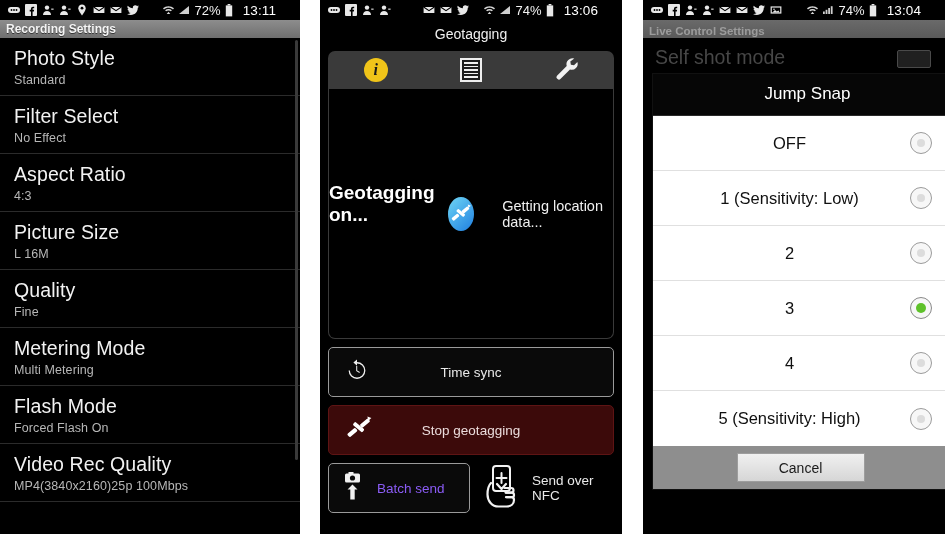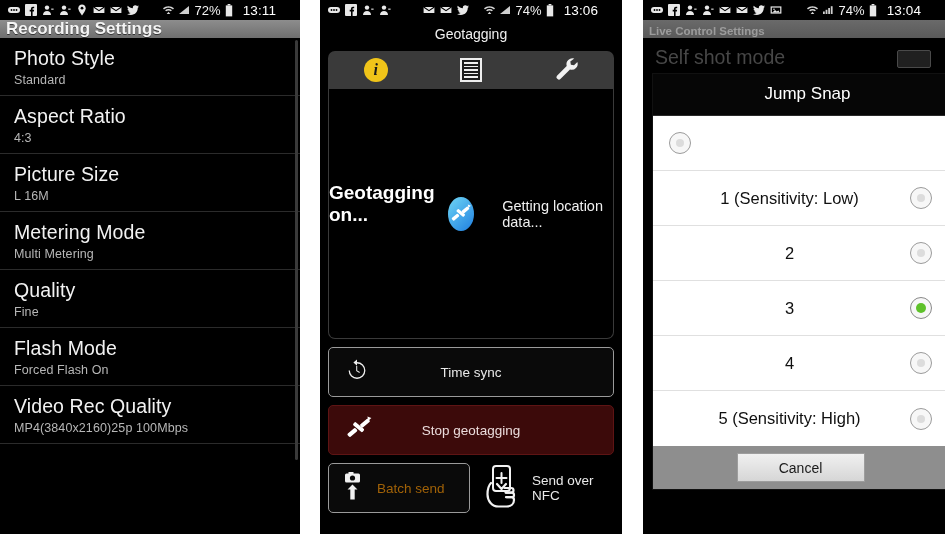--- a/index.html
+++ b/index.html
@@ -28,21 +28,21 @@
   .sb-spacer { flex:1 1 auto; }
   .sb-right { display:flex; align-items:center; gap:4px; flex:0 0 auto; }
   .sb-ic { width:12px; height:12px; display:inline-block; position:relative; }
   .sb-ic svg { display:block; }
   .sb-pct { font-size:13px; color:#f2f2f2; font-weight:400; }
   .sb-time { font-size:13.5px; color:#fff; margin-left:2px; }
 
   
   .title-bar {
     height:18px; background:linear-gradient(#8d8d8d,#6f6f6f);
-    color:#f4f4f4; font-size:17px; font-weight:bold;
+    color:#f4f4f4; font-size:12px; font-weight:bold;
     display:flex; align-items:center; padding-left:6px;
     text-shadow:0 1px 0 rgba(0,0,0,.55);
   }
   .list1 { background:#000; }
   .row1 {
     border-bottom:1px solid #2b2b2b; padding:9px 0 8px 14px;
   }
   .row1 .t { color:#f2f2f2; font-size:19.5px; font-weight:400; letter-spacing:.1px; }
   .row1 .s { color:#b7b7b7; font-size:12.5px; margin-top:3px; letter-spacing:.1px; }
   .scrollbar1 {
@@ -89,21 +89,21 @@
     position:relative; color:#e9e9e9; font-size:13.5px;
   }
   .btn .lbl { flex:1; text-align:center; }
   .btn .ico { position:absolute; left:16px; top:50%; transform:translateY(-50%); }
   .btn-sync { background:#0a0a0a; border:1px solid #9a9a9a; }
   .btn-stop { background:#3c0a0a; border:1px solid #5e1414; color:#ebdcdc; margin-top:8px; }
   .bottom-row { margin:8px 8px 0 8px; display:flex; align-items:center; gap:8px; }
   .btn-batch {
     flex:0 0 142px; height:50px; border-radius:5px; background:#0a0a0a;
     border:1px solid #9a9a9a; display:flex; align-items:center; padding-left:12px; gap:12px;
-    color:#a16207; font-size:13.5px;
+    color:#8b5cf6; font-size:13.5px;
   }
   .nfc-wrap { display:flex; align-items:center; gap:8px; color:#e9e9e9; font-size:13.5px; }
 
   
   .p3-title {
     height:22px; background:linear-gradient(#6a6a6a,#565656);
     color:#9c9c9c; font-size:11.5px; font-weight:bold;
     display:flex; align-items:center; padding-left:6px;
   }
   .dim-bg { position:absolute; inset:38px 0 0 0; background:#000; }
@@ -234,34 +234,38 @@
     </div>
 
     <div class="title-bar">Recording Settings</div>
 
     <div class="list1">
       <div class="row1">
         <div class="t">Photo Style</div>
         <div class="s">Standard</div>
       </div>
       <div class="row1">
+        <div class="t">Filter Select</div>
+        <div class="s">No Effect</div>
+      </div>
+      <div class="row1">
         <div class="t">Aspect Ratio</div>
         <div class="s">4:3</div>
       </div>
       <div class="row1">
         <div class="t">Picture Size</div>
         <div class="s">L 16M</div>
       </div>
       <div class="row1">
+        <div class="t">Quality</div>
+        <div class="s">Fine</div>
+      </div>
+      <div class="row1">
         <div class="t">Metering Mode</div>
         <div class="s">Multi Metering</div>
-      </div>
-      <div class="row1">
-        <div class="t">Quality</div>
-        <div class="s">Fine</div>
       </div>
       <div class="row1">
         <div class="t">Flash Mode</div>
         <div class="s">Forced Flash On</div>
       </div>
       <div class="row1">
         <div class="t">Video Rec Quality</div>
         <div class="s">MP4(3840x2160)25p 100Mbps</div>
       </div>
     </div>
@@ -534,20 +538,21 @@
         <div class="dim-toggle"></div>
       </div>
       <div class="dim-box"></div>
     </div>
 
     <div class="dialog">
       <div class="dlg-head">Jump Snap</div>
       <div class="dlg-list">
 
         <div class="dlg-item">
+          <span class="ilbl">OFF</span>
           <span class="radio">
               <i></i>
             </span>
         </div>
         <div class="dlg-item">
           <span class="ilbl">1 (Sensitivity: Low)</span>
           <span class="radio">
               <i></i>
             </span>
         </div>

